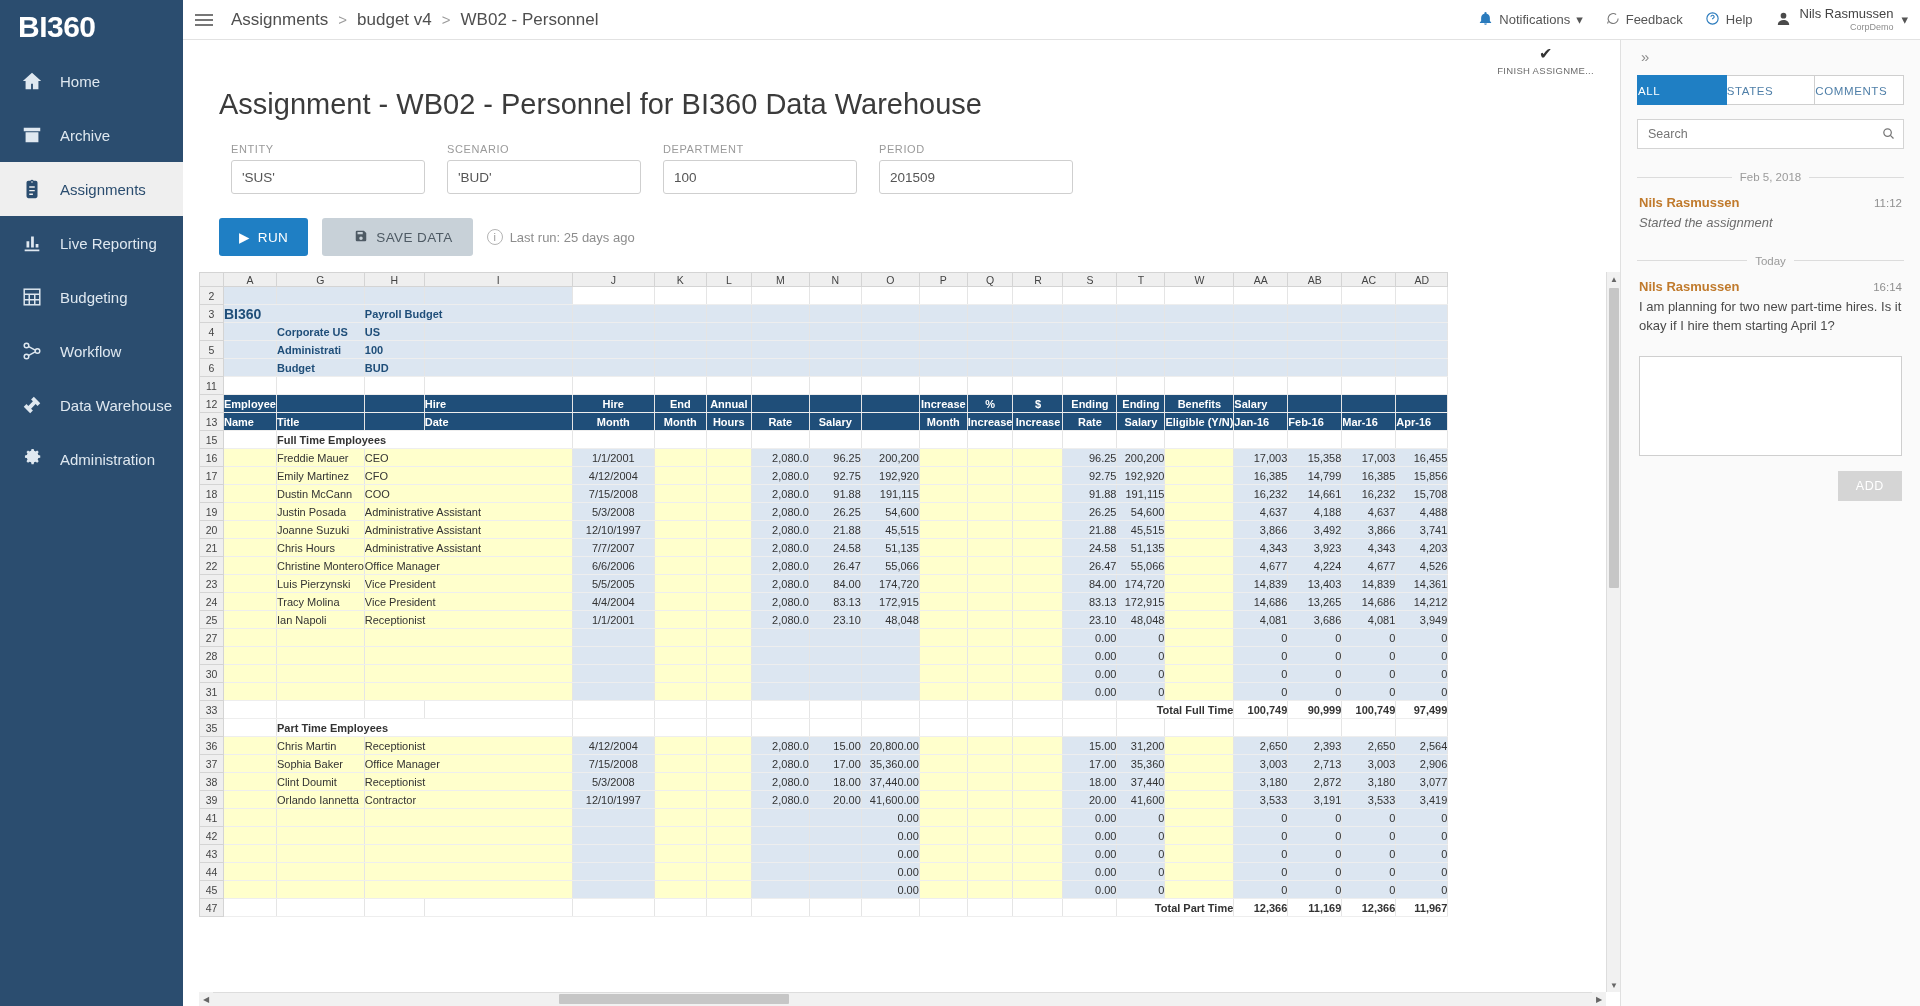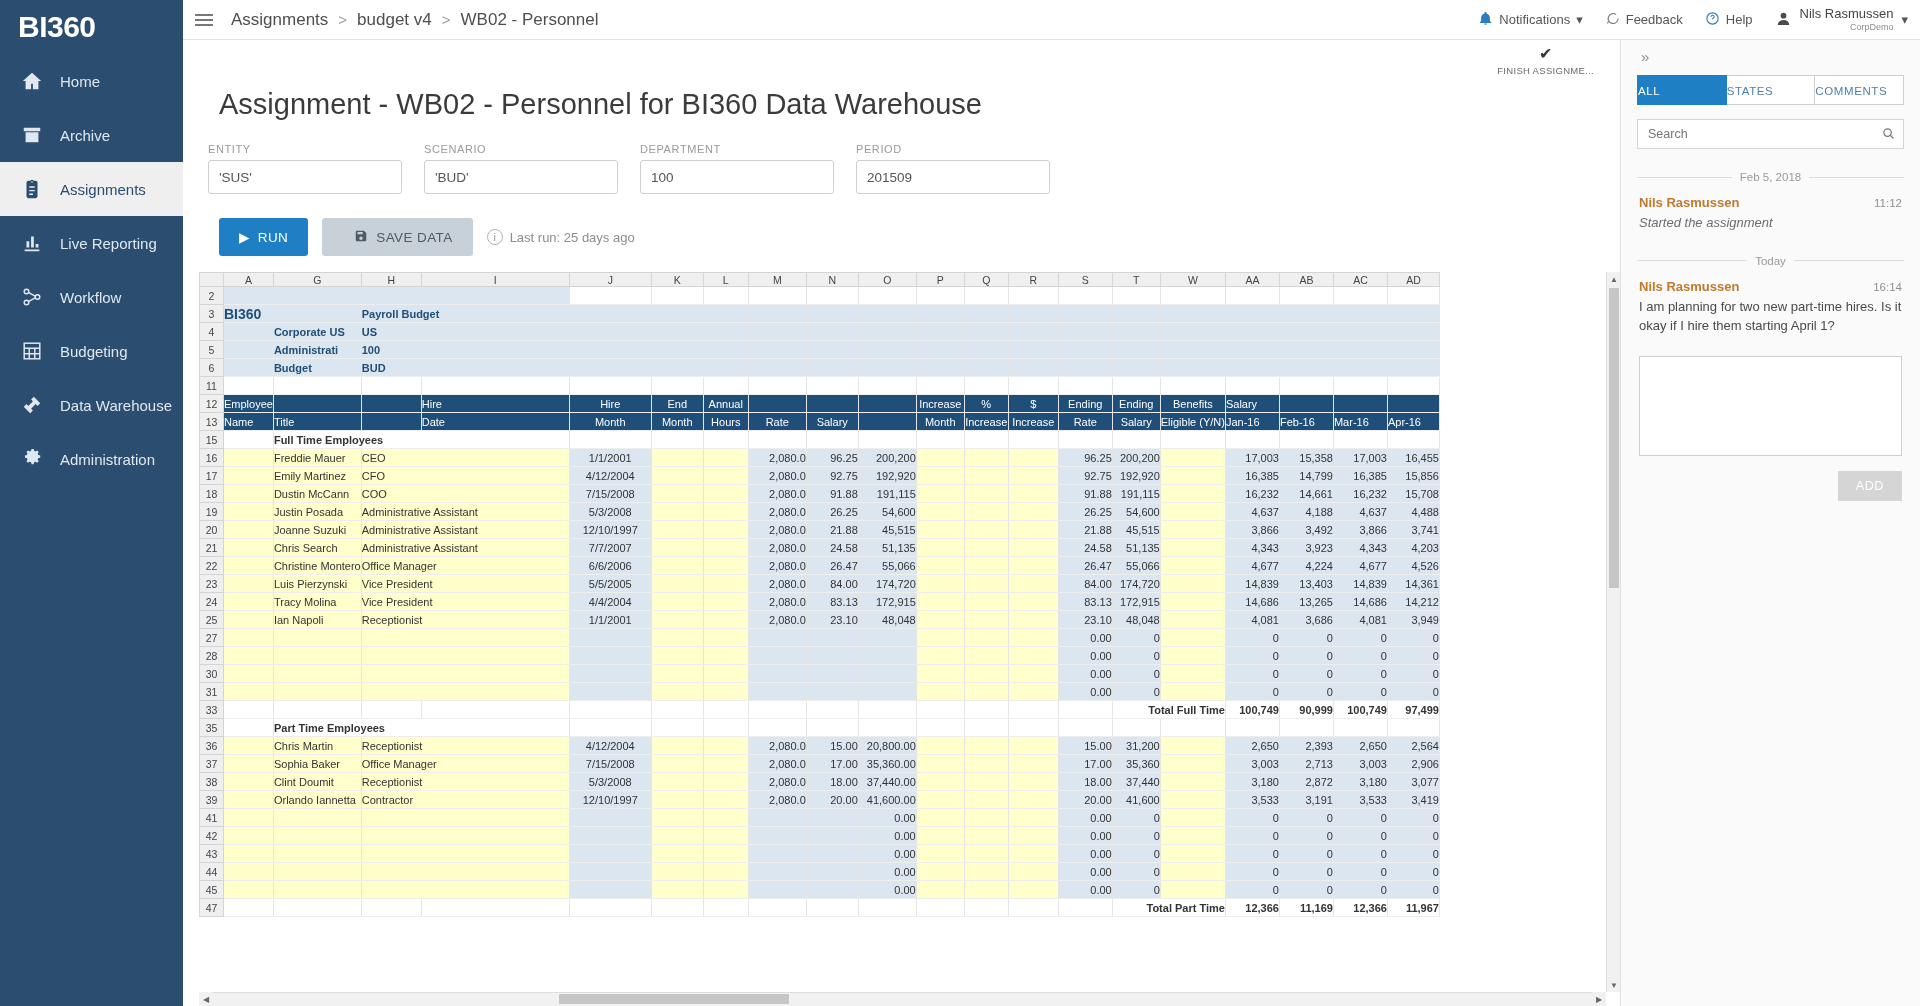--- a/index.html
+++ b/index.html
@@ -51,21 +51,21 @@
   .content-wrap { flex:1 1 auto; display:flex; min-height:0; }
   .doc { flex:1 1 auto; min-width:0; display:flex; flex-direction:column; position:relative; }
 
   .finish-bar { height:42px; display:flex; justify-content:flex-end; align-items:center; padding-right:26px; }
   .finish-btn { display:flex; flex-direction:column; align-items:center; cursor:pointer; color:#6c6c6c; }
   .finish-btn .chk { font-size:16px; color:#333; line-height:1; }
   .finish-btn .lbl { font-size:9.5px; letter-spacing:.3px; margin-top:3px; }
 
   .page-title { font-size:29px; font-weight:300; color:#3b3b3b; padding:6px 0 0 36px; }
 
-  .fields { display:flex; gap:22px; padding:22px 0 0 25px; }
+  .fields { display:flex; gap:22px; padding:22px 0 0 48px; }
   .field { display:flex; flex-direction:column; }
   .field-label { font-size:11px; letter-spacing:.6px; color:#9a9a9a; margin-bottom:5px; }
   .field input {
     width:194px; height:34px; border:1px solid #cfcfcf; border-radius:3px;
     padding:0 10px; font-size:13.5px; color:#555; background:#fff;
     font-family:"Liberation Sans", sans-serif;
   }
 
   .actions { display:flex; align-items:center; gap:14px; padding:24px 0 0 36px; }
   .btn {
@@ -90,21 +90,21 @@
     font-weight:normal; color:#444; font-size:10.5px;
   }
   .rowhead {
     background:#efefef; border:1px solid #d4d4d4; text-align:center; color:#444;
     font-size:10.5px; width:24px;
   }
   .cell { border-right:1px solid #e5e5e5; border-bottom:1px solid #eee; height:18px; padding:0 3px; white-space:nowrap; overflow:hidden; }
   .r { text-align:right; }
   .c { text-align:center; }
   .blue-band { background:#dce6f1; }
-  .hdr-band { background:#1f4e79; color:#fff; font-weight:normal; }
+  .hdr-band { background:#1f4e79; color:#fff; font-weight:bold; }
   .yellow { background:#ffffcc; }
   .bluecell { background:#dce6f1; }
   .bold { font-weight:bold; }
   .navy { color:#1f4e79; }
   .sheet-scroll-v {
     position:absolute; right:0; top:0; bottom:14px; width:14px; background:#f1f1f1; border-left:1px solid #ddd;
   }
   .sheet-scroll-h {
     position:absolute; left:0; right:14px; bottom:0; height:14px; background:#f1f1f1; border-top:1px solid #ddd;
   }
@@ -187,37 +187,37 @@
         <svg viewBox="0 0 24 24" fill="currentColor">
             <path d="M4 19h16v2H4zM6 10h3v7H6zm5-5h3v12h-3zm5 8h3v4h-3z"></path>
           </svg>
       </span>
       <span>Live Reporting</span>
     </div>
 
     <div class="nav-item">
       <span class="nav-ico">
         <svg viewBox="0 0 24 24" fill="none" stroke="currentColor" stroke-width="1.6">
+            <rect x="3.5" y="3.5" width="17" height="17"></rect>
+            <path d="M3.5 9h17M9 9v11.5M15 9v11.5M3.5 15h17"></path>
+          </svg>
+      </span>
+      <span>Budgeting</span>
+    </div>
+
+    <div class="nav-item">
+      <span class="nav-ico">
+        <svg viewBox="0 0 24 24" fill="none" stroke="currentColor" stroke-width="1.6">
             <circle cx="6" cy="6" r="2.5"></circle>
             <circle cx="18" cy="12" r="2.5"></circle>
             <circle cx="6" cy="18" r="2.5"></circle>
             <path d="M8.5 7.2 15.5 11M15.5 13 8.5 16.8"></path>
           </svg>
       </span>
       <span>Workflow</span>
-    </div>
-
-    <div class="nav-item">
-      <span class="nav-ico">
-        <svg viewBox="0 0 24 24" fill="none" stroke="currentColor" stroke-width="1.6">
-            <rect x="3.5" y="3.5" width="17" height="17"></rect>
-            <path d="M3.5 9h17M9 9v11.5M15 9v11.5M3.5 15h17"></path>
-          </svg>
-      </span>
-      <span>Budgeting</span>
     </div>
 
     <div class="nav-item">
       <span class="nav-ico">
         <svg viewBox="0 0 24 24" fill="currentColor">
             <path d="M14 3l-3 3 2 2-5 5-2-2-3 3 7 7 3-3-2-2 5-5 2 2 3-3z"></path>
           </svg>
       </span>
       <span>Data Warehouse</span>
     </div>
@@ -701,21 +701,21 @@
                   <td class="cell blue-band r">45,515</td>
                   <td class="cell yellow"></td>
                   <td class="cell blue-band r">3,866</td>
                   <td class="cell blue-band r">3,492</td>
                   <td class="cell blue-band r">3,866</td>
                   <td class="cell blue-band r">3,741</td>
                 </tr>
                 <tr>
                   <td class="rowhead">21</td>
                   <td class="cell yellow"></td>
-                  <td class="cell yellow">Chris Search</td>
+                  <td class="cell yellow">Chris Hours</td>
                   <td class="cell yellow" colspan="2">Administrative Assistant</td>
                   <td class="cell blue-band c">7/7/2007</td>
                   <td class="cell yellow"></td>
                   <td class="cell yellow"></td>
                   <td class="cell blue-band r">2,080.0</td>
                   <td class="cell blue-band r">24.58</td>
                   <td class="cell blue-band r">51,135</td>
                   <td class="cell yellow"></td>
                   <td class="cell yellow"></td>
                   <td class="cell yellow"></td>

